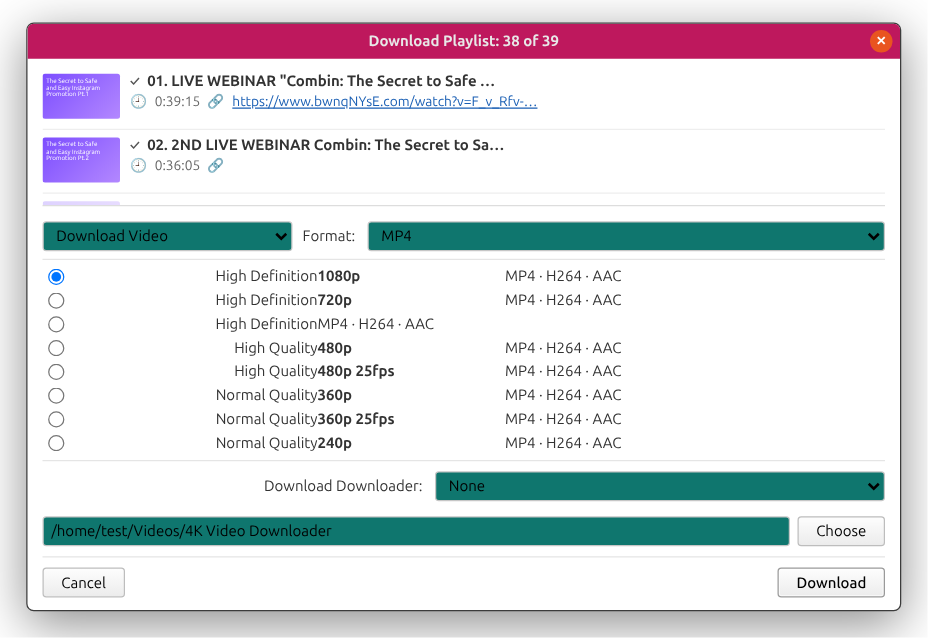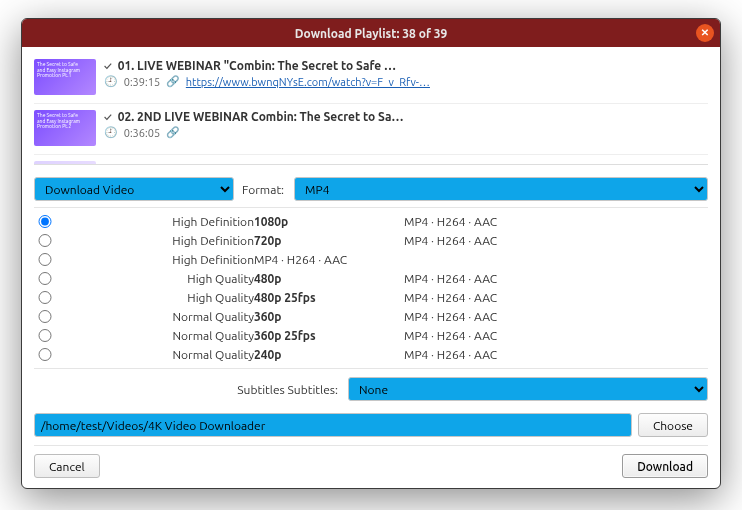--- a/index.html
+++ b/index.html
@@ -15,21 +15,21 @@
   .window {
     width: 700px;
     margin: 18px auto 0 auto;
     background: #fff;
     border: 1px solid #3b3b3b;
     border-radius: 6px;
     box-shadow: 0 10px 40px rgba(0,0,0,0.45);
     overflow: hidden;
   }
   .titlebar {
-    background: #7f1d1d;
+    background: #be185d;
     color: #e8e8e8;
     height: 28px;
     display: flex;
     align-items: center;
     justify-content: center;
     position: relative;
     font-weight: bold;
     font-size: 12px;
   }
   .close-btn {
@@ -69,21 +69,21 @@
   .meta { display:flex; align-items:center; gap:6px; color:#666; font-size:11px; margin-top:3px; }
   .meta .clock, .meta .lnk { color:#888; font-size:11px; }
   .meta a { color:#1a5fb4; text-decoration: underline; }
   .row-controls {
     display:flex; align-items:center; gap:8px; padding:6px 0;
   }
   select, input[type=text] {
     font: inherit;
     border:1px solid #c6c6c6;
     border-radius:3px;
-    background:#0ea5e9;
+    background:#0f766e;
     padding:3px 6px;
     height:24px;
   }
   .dl-mode { width:200px; }
   .format-label { margin-left:auto; margin-right:2px; color:#333; }
   .format-sel { flex:1; }
   .quality-list {
     border-top:1px solid #e5e5e5;
     border-bottom:1px solid #e5e5e5;
     padding:4px 0;
@@ -224,21 +224,21 @@
         </div>
         <div class="qrow">
           <input type="radio" name="q" style="">
           <span class="qname">Normal Quality</span>
           <span class="qres">240p</span>
           <span class="qcodec">MP4 · H264 · AAC</span>
         </div>
       </div>
 
     <div class="subs-row">
-      <span class="subs-label">Subtitles Subtitles:</span>
+      <span class="subs-label">Download Downloader:</span>
       <select class="subs-sel">
         <option>None</option>
       </select>
     </div>
 
     <div class="path-row">
       <input type="text" class="path-input" value="/home/test/Videos/4K Video Downloader" style="">
       <button class="btn">Choose</button>
     </div>
 

